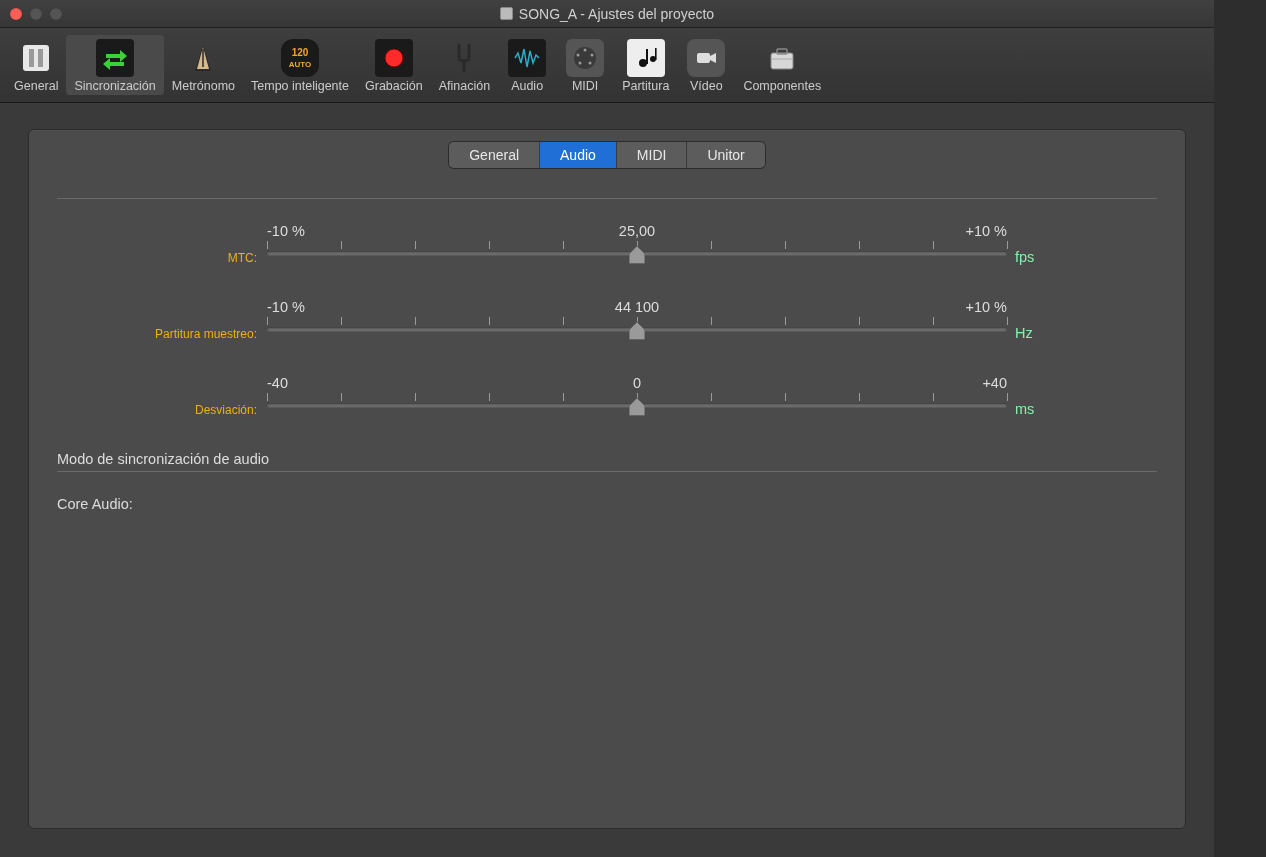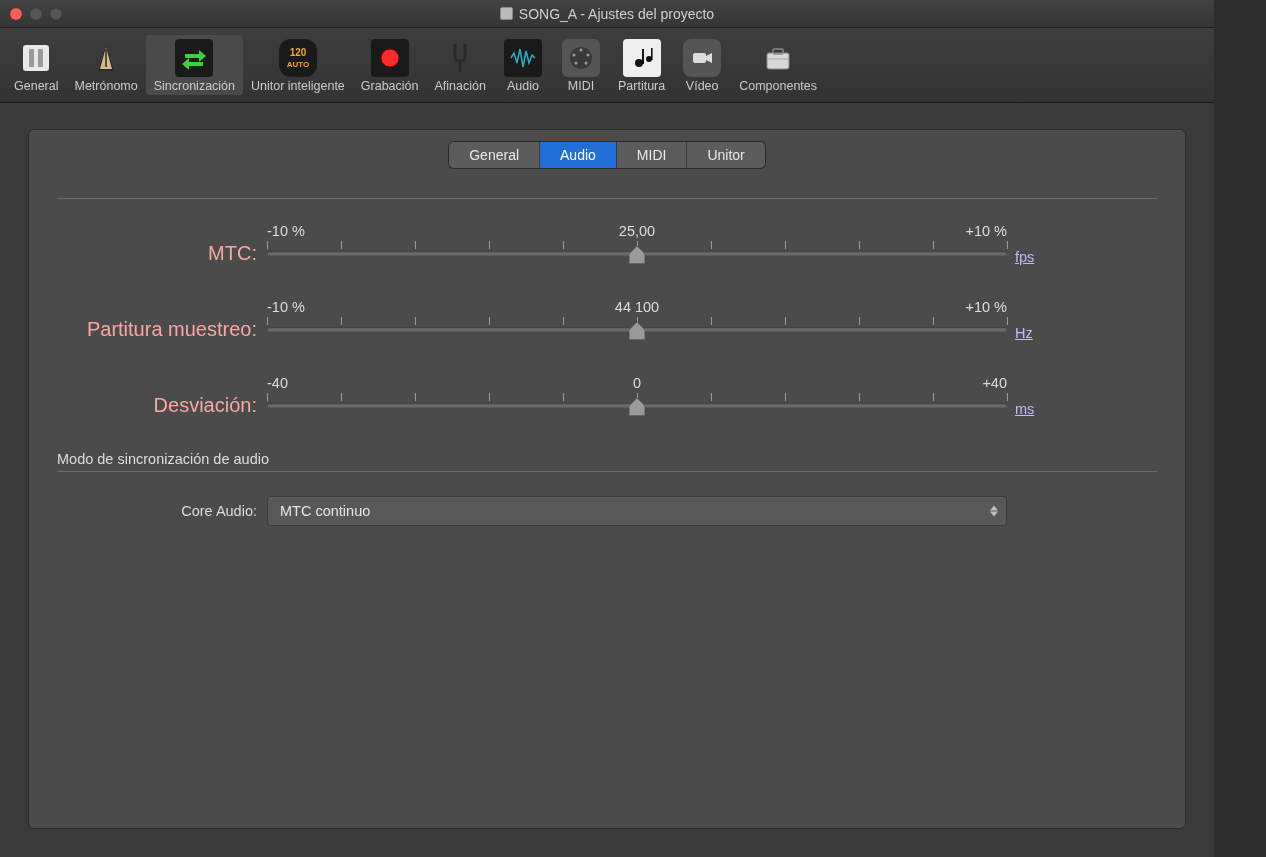--- a/index.html
+++ b/index.html
@@ -100,25 +100,25 @@
     color:#ddd; font-size:14.5px; margin-bottom:4px;
   }
   .divider { height:1px; background:#6a6a6a; margin-bottom:24px; }
   .slider-row {
     display:grid;
     grid-template-columns: 210px 740px 60px;
     align-items:end;
     margin-bottom: 34px;
   }
   .slider-row .rlabel {
-    text-align:right; color:#fca5a5; font-size:20px;
+    text-align:right; color:#eab308; font-size:12px;
     padding-right:10px; padding-bottom:0px;
   }
   .slider-row .unit {
-    color:#c4b5fd; font-size:14.5px; padding-left:8px;text-decoration:underline;
+    color:#86efac; font-size:14.5px; padding-left:8px;
   }
   .slider-wrap { position:relative; height:42px; }
   .slider-labels {
     display:flex; justify-content:space-between;
     color:#ddd; font-size:14.5px;
     margin-bottom:2px;
     position:relative;
   }
   .slider-labels .center {
     position:absolute; left:50%; transform:translateX(-50%);
@@ -133,21 +133,21 @@
   .thumb {
     position:absolute; width:16px; height:18px; left:50%; top:50%;
     transform:translate(-50%,-40%);
   }
   .thumb svg { display:block; }
   .form-row {
     display:grid; grid-template-columns: 210px 740px;
     align-items:center; margin-top: 0px;
   }
   .form-row .rlabel {
-    text-align:right; color:#ddd; font-size:14.5px; padding-right:10px;
+    text-align:left; color:#ddd; font-size:14.5px; padding-right:10px;
   }
   .select {
     background:#585858; border:1px solid #3a3a3a; border-radius:4px;
     color:#e6e6e6; font-size:14.5px; padding:5px 28px 5px 12px;
     position:relative; height:30px; display:flex; align-items:center;
     box-shadow: inset 0 1px 0 rgba(255,255,255,.05);
   }
   .select .chev {
     position:absolute; right:8px; top:50%; transform:translateY(-50%);
     display:flex; flex-direction:column; gap:1px;
@@ -179,48 +179,48 @@
     <div class="tool">
       <div class="ticon">
         <svg width="34" height="34">
             <rect x="4" y="4" width="26" height="26" rx="3" fill="#e8e8e8"></rect>
             <rect x="10" y="8" width="5" height="18" fill="#9a9a9a"></rect>
             <rect x="19" y="8" width="5" height="18" fill="#9a9a9a"></rect>
           </svg>
       </div>
       <div class="label">General</div>
     </div>
+    <div class="tool active">
+      <div class="ticon" style="background:#1a1a1a;border-radius:4px">
+        <svg width="30" height="30">
+            <path d="M6 11 H20 L20 7 L27 13 L20 19 L20 15 H6 Z" fill="#3bd13b"></path>
+            <path d="M24 21 H10 L10 25 L3 19 L10 13 L10 17 H24 Z" fill="#3bd13b" opacity=".0"></path>
+            <path d="M24 20 H10 L10 24 L3 18 L10 12 L10 16 H24 Z" fill="#3bd13b" transform="translate(0,3)"></path>
+          </svg>
+      </div>
+      <div class="label">Sincronización</div>
+    </div>
     <div class="tool">
       <div class="ticon">
         <svg width="34" height="34">
             <polygon points="17,4 25,30 9,30" fill="#2a2a2a"></polygon>
             <polygon points="17,6 23,28 11,28" fill="#d6b98a"></polygon>
             <line x1="17" y1="8" x2="17" y2="26" stroke="#2a2a2a" stroke-width="1.5"></line>
           </svg>
       </div>
       <div class="label">Metrónomo</div>
     </div>
-    <div class="tool active">
-      <div class="ticon" style="background:#1a1a1a;border-radius:4px">
-        <svg width="30" height="30">
-            <path d="M6 11 H20 L20 7 L27 13 L20 19 L20 15 H6 Z" fill="#3bd13b"></path>
-            <path d="M24 21 H10 L10 25 L3 19 L10 13 L10 17 H24 Z" fill="#3bd13b" opacity=".0"></path>
-            <path d="M24 20 H10 L10 24 L3 18 L10 12 L10 16 H24 Z" fill="#3bd13b" transform="translate(0,3)"></path>
-          </svg>
-      </div>
-      <div class="label">Sincronización</div>
-    </div>
     <div class="tool">
       <div class="ticon" style="background:#1a1a1a;border-radius:12px">
         <svg width="30" height="30">
             <text x="15" y="13" text-anchor="middle" fill="#f4a62a" font-size="10" font-weight="700">120</text>
             <text x="15" y="24" text-anchor="middle" fill="#f4a62a" font-size="8" font-weight="700">AUTO</text>
           </svg>
       </div>
-      <div class="label">Unitor inteligente</div>
+      <div class="label">Tempo inteligente</div>
     </div>
     <div class="tool">
       <div class="ticon" style="background:#1a1a1a;border-radius:4px">
         <svg width="30" height="30">
             <circle cx="15" cy="15" r="9" fill="#ff2a2a"></circle>
             <circle cx="15" cy="15" r="9" fill="none" stroke="#7a0000" stroke-width="1"></circle>
           </svg>
       </div>
       <div class="label">Grabación</div>
     </div>
@@ -397,25 +397,18 @@
             </div>
           </div>
       </div>
 
       <div class="section-block">
         <div class="section-title">Modo de sincronización de audio</div>
         <div class="divider"></div>
 
         <div class="form-row">
           <div class="rlabel">Core Audio:</div>
-          <div class="select">
-            <span>MTC continuo</span>
-            <span class="chev">
-                <span class="up"></span>
-                <span class="dn"></span>
-              </span>
-          </div>
         </div>
       </div>
 
     </div>
   </div>
 </div>
 
 </body></html>

